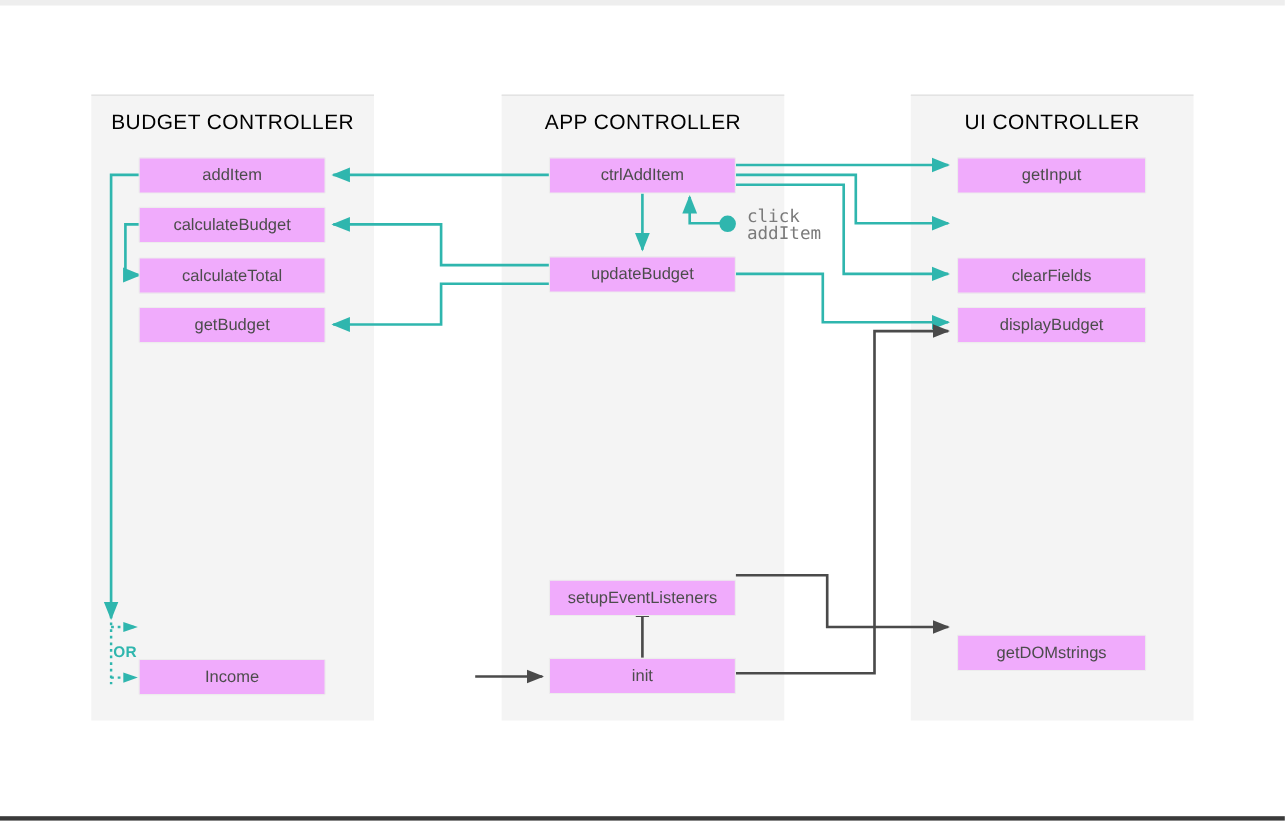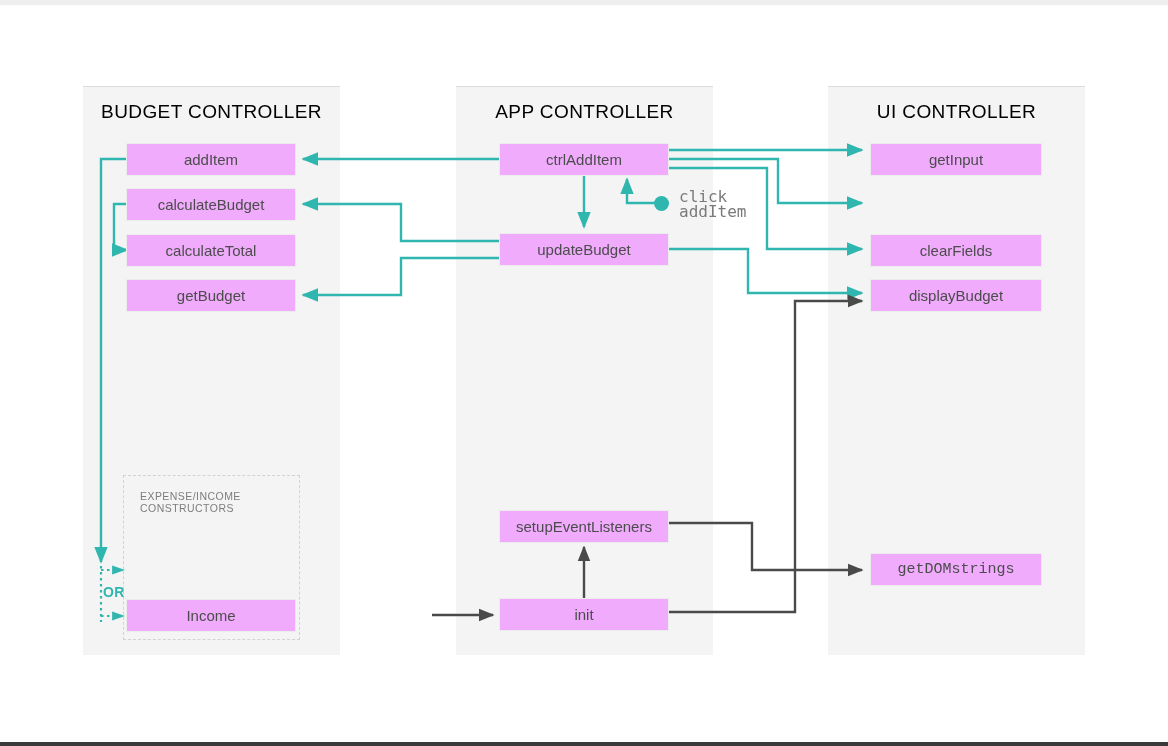--- a/index.html
+++ b/index.html
@@ -155,52 +155,49 @@
   <div class="node" style="left:126px;top:234px;width:170px;height:33px;">
     <span>calculateTotal</span>
   </div>
   <div class="node" style="left:126px;top:188px;width:170px;height:33px;">
     <span>calculateBudget</span>
   </div>
   <div class="node" style="left:126px;top:279px;width:170px;height:33px;">
     <span>getBudget</span>
   </div>
 
-  <div class="dashedgroup" style="left:123px;top:475px;width:177px;height:165px;">
-    <div class="dashedgroup-label">EXPENSE/INCOME CONSTRUCTORS</div>
-  </div>
   <div class="node" style="left:126px;top:599px;width:170px;height:33px;">
     <span>Income</span>
   </div>
   <div class="orlabel" style="left:103px;top:584px;">OR</div>
 
   <div class="node" style="left:499px;top:143px;width:170px;height:33px;">
     <span>ctrlAddItem</span>
   </div>
   <div class="node" style="left:499px;top:233px;width:170px;height:33px;">
     <span>updateBudget</span>
   </div>
-  <div class="node" style="left:499px;top:510px;width:170px;height:33px;">
+  <div class="node" style="left:499px;top:527px;width:170px;height:33px;">
     <span>setupEventListeners</span>
   </div>
   <div class="node" style="left:499px;top:598px;width:170px;height:33px;">
     <span>init</span>
   </div>
 
   <div style="position:absolute;left:654px;top:196px;width:15px;height:15px;border-radius:50%;background:#2fb6ae;"></div>
   <div class="evlabel" style="left:679px;top:189px;">click</div>
   <div class="evlabel" style="left:679px;top:204px;">addItem</div>
 
   <div class="node" style="left:870px;top:143px;width:172px;height:33px;">
     <span>getInput</span>
   </div>
   <div class="node" style="left:870px;top:234px;width:172px;height:33px;">
     <span>clearFields</span>
   </div>
   <div class="node" style="left:870px;top:279px;width:172px;height:33px;">
     <span>displayBudget</span>
   </div>
-  <div class="node" style="left:870px;top:553px;width:172px;height:33px;font-family:Liberation Mono, monospace;">
+  <div class="node" style="left:870px;top:577px;width:172px;height:33px;">
     <span>getDOMstrings</span>
   </div>
 
   <div class="botline"></div>
 </div>
 
 </body></html>

